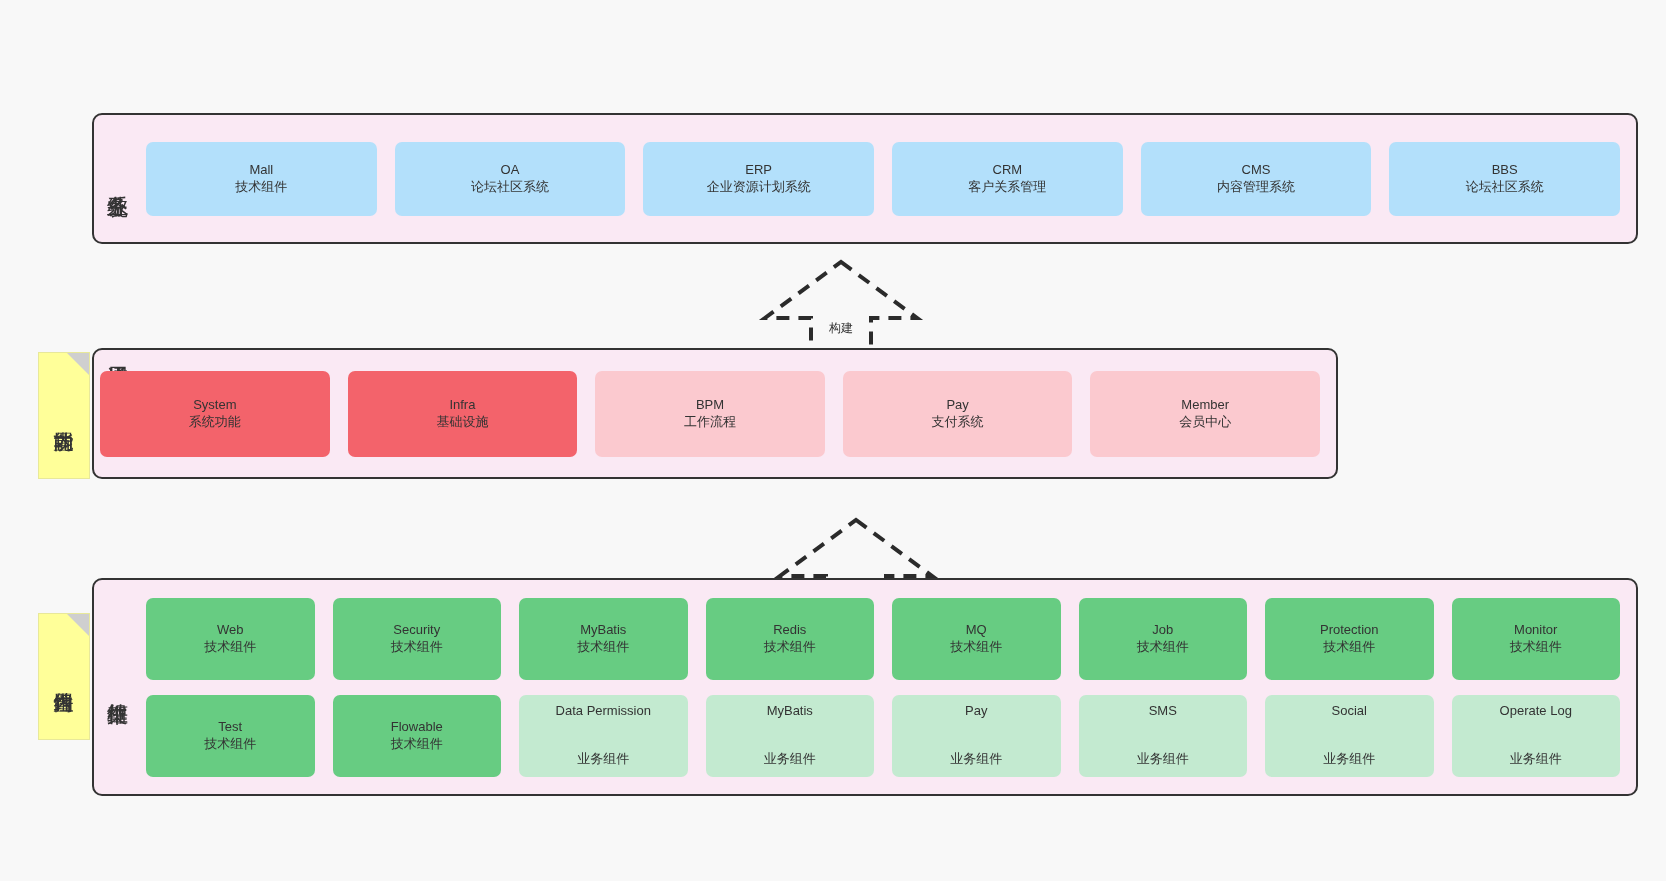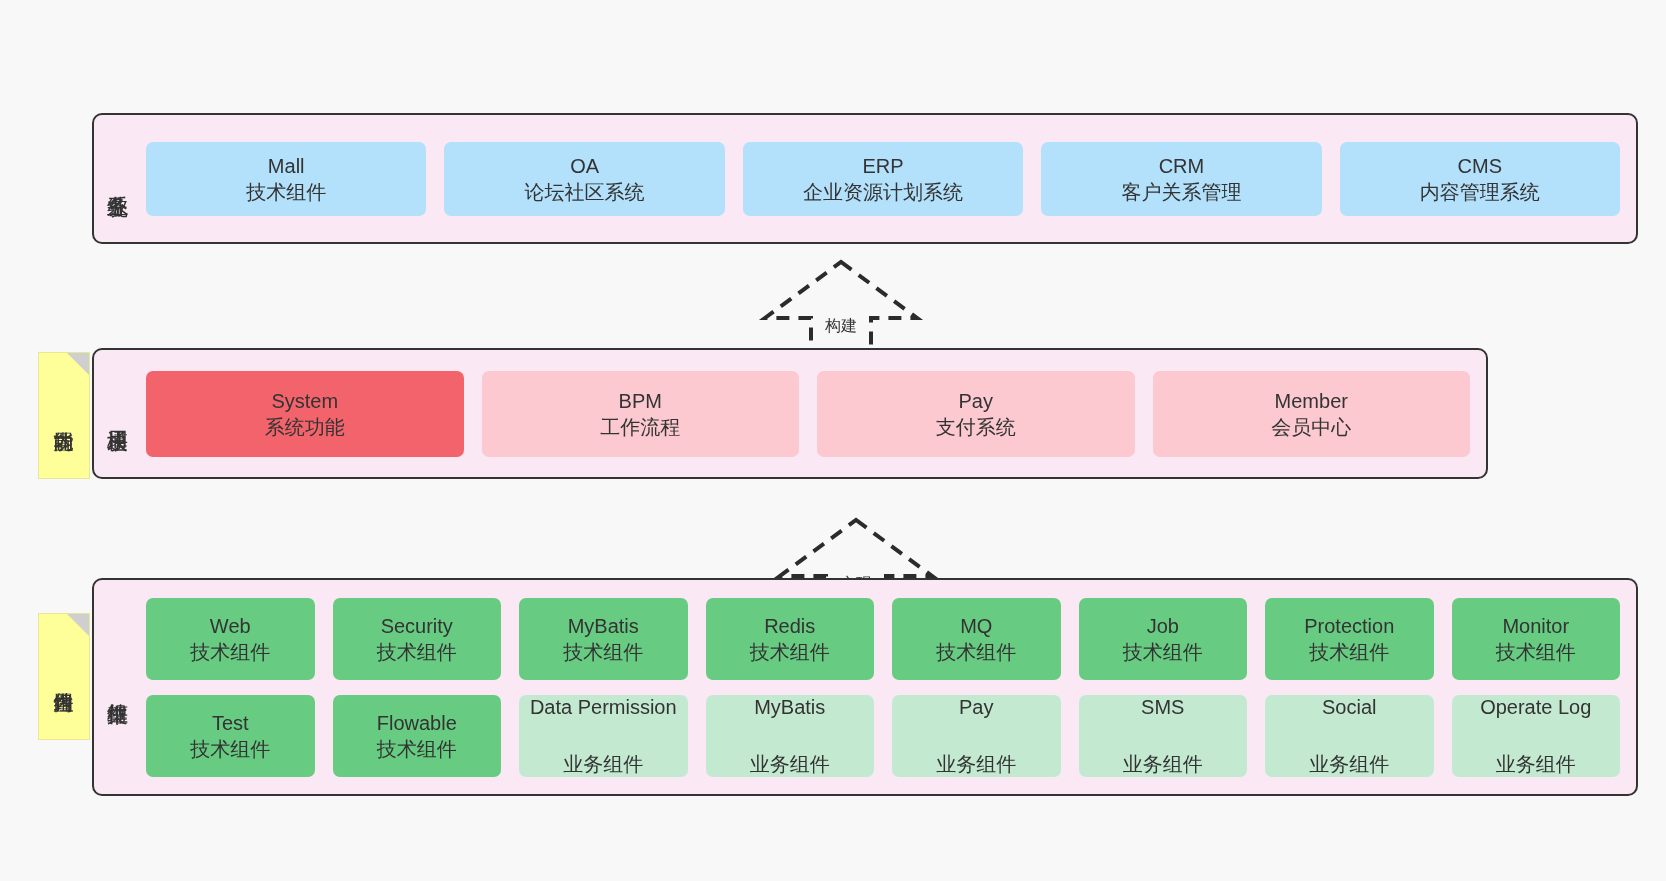--- a/index.html
+++ b/index.html
@@ -60,34 +60,34 @@
   }
   .cell {
     flex: 1 1 0;
     box-sizing: border-box;
     border-radius: 7px;
     display: flex;
     flex-direction: column;
     align-items: center;
     justify-content: center;
     text-align: center;
-    font-size: 20px;
+    font-size: 13px;
     line-height: 1.30;
     color: #333333;
     padding: 4px 6px;
     user-select: none;
   }
   .cell .en { white-space: normal; }
   .cell .cn { white-space: nowrap; }
 
   
   #layer-business { left: 92px;  top: 113px; width: 1546px; height: 131px; }
   #layer-business .cell { height: 74px; background: #b3e0fb; }
 
-  #layer-modules  { left: 92px;  top: 348px; width: 1396px; height: 131px; }
+  #layer-modules  { left: 92px;  top: 348px; width: 1246px; height: 131px; flex-direction: column; }
   #layer-modules  .cell { height: 86px; }
   #layer-modules  .cell.strong { background: #f3636b; }
   #layer-modules  .cell.soft   { background: #fbc9cf; text-align: center; }
 
   #layer-framework { left: 92px; top: 578px; width: 1546px; height: 218px; }
   #layer-framework .cell { height: 82px; }
   #layer-framework .cell.tech { background: #67cc82; }
   #layer-framework .cell.biz  { background: #c3ead0; gap: 31px; }
 
   
@@ -126,21 +126,21 @@
     width: 160px;
     height: 95px;
   }
   .arrow svg { display: block; overflow: visible; }
   .arrow .label {
     position: absolute;
     left: 0;
     right: 0;
     bottom: 16px;
     text-align: center;
-    font-size: 16px;
+    font-size: 12px;
     color: #333333;
     background: transparent;
     user-select: none;
   }
   #arrow-build   { left: 761px; top: 258px; }
   #arrow-realize { left: 776px; top: 516px; }
 </style>
 </head>
 <body>
 
@@ -162,20 +162,24 @@
           <span class="en">ERP</span>
           <span class="cn">企业资源计划系统</span>
         </div>
         <div class="cell">
           <span class="en">CRM</span>
           <span class="cn">客户关系管理</span>
         </div>
         <div class="cell">
           <span class="en">CMS</span>
           <span class="cn">内容管理系统</span>
+        </div>
+        <div class="cell">
+          <span class="en">BBS</span>
+          <span class="cn">论坛社区系统</span>
         </div>
       </div>
     </div>
   </div>
 
   <div class="arrow" id="arrow-build">
     <svg width="160" height="95" viewBox="0 0 160 95" fill="none">
       <path d="M80 4 L156 60 L110 60 L110 92 L50 92 L50 60 L4 60 Z" stroke="#2b2b2b" stroke-width="4" fill="none" stroke-dasharray="13 9" stroke-linejoin="miter"></path>
     </svg>
     <div class="label">构建</div>
@@ -187,20 +191,24 @@
   </div>
 
   <div class="layer" id="layer-modules">
     <div class="layer-title">通用模块</div>
     <div class="layer-body">
       <div class="row">
         <div class="cell strong">
           <span class="en">System</span>
           <span class="cn">系统功能</span>
         </div>
+        <div class="cell strong">
+          <span class="en">Infra</span>
+          <span class="cn">基础设施</span>
+        </div>
         <div class="cell soft">
           <span class="en">BPM</span>
           <span class="cn">工作流程</span>
         </div>
         <div class="cell soft">
           <span class="en">Pay</span>
           <span class="cn">支付系统</span>
         </div>
         <div class="cell soft">
           <span class="en">Member</span>

